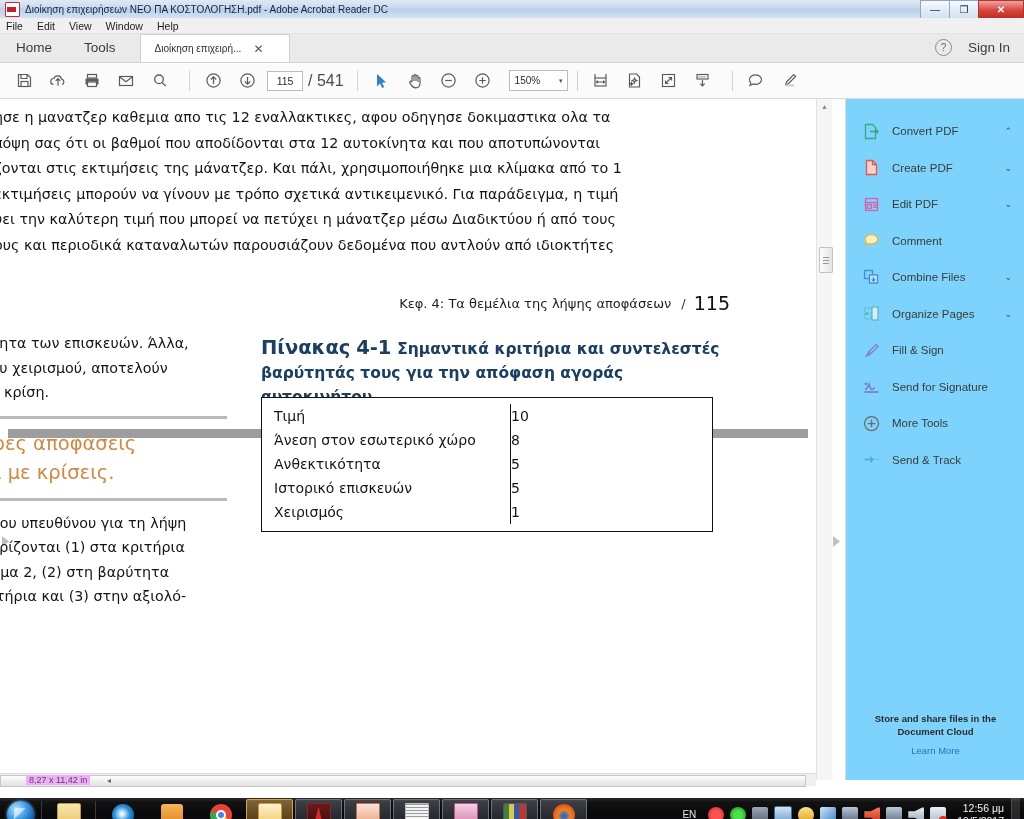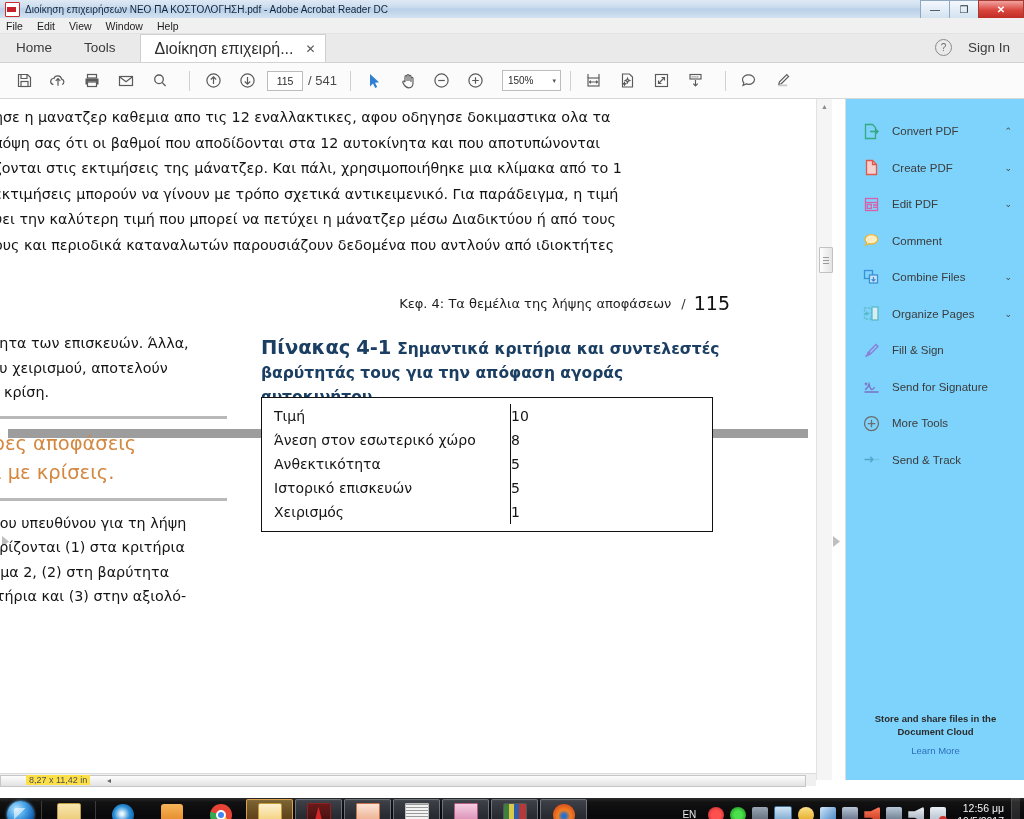--- a/index.html
+++ b/index.html
@@ -61,21 +61,21 @@
   .hometab{
     height:29px;display:flex;align-items:center;padding:0 16px;
     font-size:13.5px;color:#3a3a3a;
   }
   .doctab{
     height:28px;margin-left:8px;background:#ffffff;
     border-left:1px solid #cfcfcf;border-right:1px solid #cfcfcf;border-top:1px solid #cfcfcf;
     display:flex;align-items:center;padding:0 9px 0 14px;min-width:150px;
     box-sizing:border-box;
   }
-  .doctab .lbl{font-size:16px;color:#2f2f2f;white-space:nowrap;overflow:hidden;}
+  .doctab .lbl{font-size:10px;color:#2f2f2f;white-space:nowrap;overflow:hidden;}
   .doctab .x{font-size:12px;color:#555;margin-left:12px;line-height:1;}
   .signin{
     margin-left:auto;display:flex;align-items:center;height:29px;padding-right:14px;
   }
   .signin .q{
     width:15px;height:15px;border:1.2px solid #8a8a8a;border-radius:50%;
     font-size:10px;color:#6b6b6b;display:flex;align-items:center;justify-content:center;
     margin-right:16px;
   }
   .signin .st{font-size:13.5px;color:#3a3a3a;}
@@ -90,21 +90,21 @@
     width:28px;height:28px;display:flex;align-items:center;justify-content:center;
     margin-right:6px;color:#5a5a5a;flex:none;
   }
   .tbtn svg{display:block;}
   .tsep{width:1px;height:20px;background:#d0d0d0;margin:0 9px;flex:none;}
   .pagebox{
     width:34px;height:18px;border:1px solid #bcbcbc;background:#fff;
     font-size:10.5px;color:#2b2b2b;display:flex;align-items:center;justify-content:center;
     margin-right:5px;flex:none;
   }
-  .pagetot{font-size:13px;color:#4a4a4a;margin-right:4px;white-space:nowrap;}
+  .pagetot{font-size:16px;color:#4a4a4a;margin-right:4px;white-space:nowrap;}
   .zoombox{
     width:52px;height:19px;border:1px solid #bcbcbc;background:#fff;
     display:flex;align-items:center;padding-left:5px;margin-left:6px;flex:none;
   }
   .zoombox .zv{font-size:10px;color:#2b2b2b;}
   .zoombox .zc{margin-left:auto;margin-right:4px;font-size:7px;color:#555;}
 
   
   .viewer{
     position:absolute;left:0;top:99px;width:845px;height:681px;
@@ -187,21 +187,21 @@
     position:absolute;left:0;top:773px;width:816px;height:13px;
     background:#f0f0f0;border-top:1px solid #dcdcdc;box-sizing:border-box;
   }
   .hthumb{
     position:absolute;left:0px;top:1px;width:804px;height:10px;
     background:linear-gradient(to bottom,#fdfdfd,#e2e2e2);
     border:1px solid #c6c6c6;
   }
   .pagesize{
     position:absolute;left:26px;top:775px;font-size:9px;color:#4e4e4e;
-    background:#fde047;padding:0 3px;z-index:5;
+    background:#f0abfc;padding:0 3px;z-index:5;
   }
   .pagesize-arrow{position:absolute;left:107px;top:776px;font-size:8px;color:#666;z-index:5;}
 
   
   .tools{
     position:absolute;left:845px;top:99px;width:179px;height:681px;
     background:#7dd3fc;border-left:1px solid #dcdcdc;box-sizing:border-box;
   }
   .titem{
     height:36.5px;display:flex;align-items:center;padding-left:14px;box-sizing:border-box;

